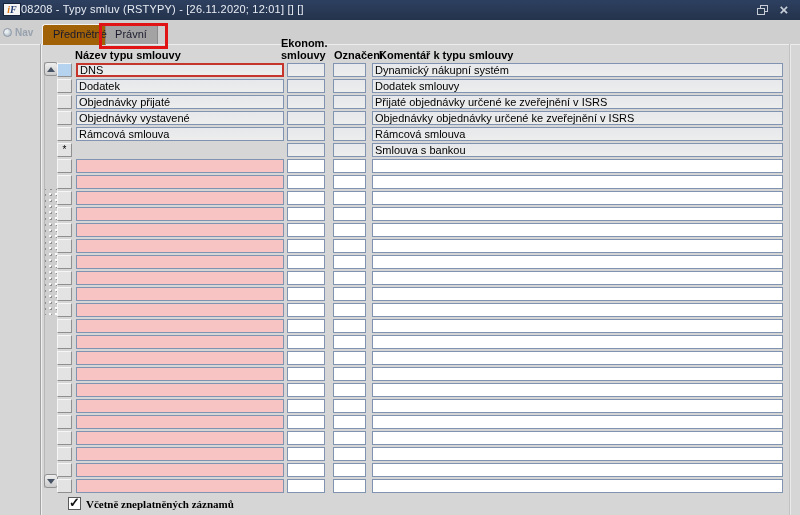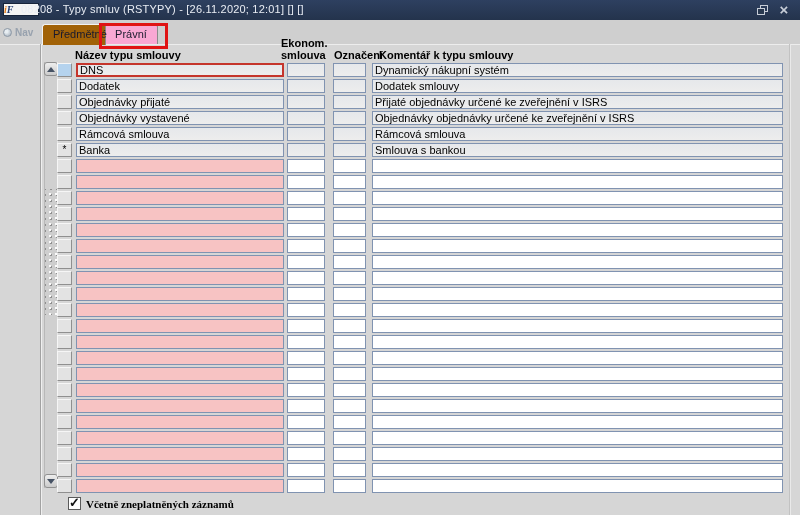--- a/index.html
+++ b/index.html
@@ -2,41 +2,41 @@
 <html><head>
 <meta charset="utf-8">
 <style>
   html,body{margin:0;padding:0;}
   body{font-family:"Liberation Sans", sans-serif; font-size:11px; color:#000;}
   .window{position:relative;width:800px;height:515px;background:#d4d4d4;overflow:hidden;}
 
   
   .titlebar{position:absolute;left:0;top:0;width:800px;height:20px;
     background:linear-gradient(#2e4060,#24334c);display:flex;align-items:center;}
-  .app-icon{position:absolute;left:3px;top:3px;width:36px;height:13px;background:#f4f4f4;
+  .app-icon{position:absolute;left:3px;top:3px;width:18px;height:13px;background:#f4f4f4;
     border:1px solid #16233a;box-sizing:border-box;font:italic bold 10px/11px "Liberation Serif",serif;
-    text-align:left;color:#203a70;}
+    text-align:center;color:#203a70;}
   .app-icon .i{color:#e07818;}
   .title-text{position:absolute;left:21px;top:3px;color:#e9edf4;font-size:11px;letter-spacing:.2px;white-space:nowrap;}
   .winbtn{position:absolute;top:2px;width:16px;height:15px;display:flex;align-items:center;justify-content:center;cursor:default;}
   .btn-restore{right:30px;}
   .restore-glyph{position:relative;width:11px;height:10px;}
   .restore-glyph::before{content:"";position:absolute;right:0;top:0;width:6px;height:5px;border:1px solid #c7cdd7;}
   .restore-glyph::after{content:"";position:absolute;left:0;bottom:0;width:6px;height:5px;border:1px solid #c7cdd7;background:#28384f;}
   .btn-close{right:8px;color:#c7cdd7;font-size:15px;line-height:15px;font-weight:bold;}
 
   
   .tabstrip{position:absolute;left:0;top:20px;width:800px;height:24px;background:#cfcfcf;}
   .nav-btn{position:absolute;left:3px;top:25px;width:34px;height:15px;display:flex;align-items:center;gap:3px;color:#98a2ae;font-weight:bold;font-size:10px;}
   .nav-led{width:7px;height:7px;border-radius:50%;border:1px solid #8d99a6;background:radial-gradient(circle at 35% 35%, #e8eef2 20%, #9aa6b2);}
   .tab{position:absolute;top:24px;height:20px;box-sizing:border-box;padding:3px 10px 0 10px;text-align:center;
     border:1px solid #8a8a8a;border-bottom:none;border-top-color:#f2f2f2;border-left-color:#f2f2f2;
     border-radius:3px 3px 0 0;color:#1a1a2e;}
   .tab-active{left:42px;width:64px;background:#a16207;height:21px;z-index:2;}
-  .tab-inactive{left:104px;width:54px;background:#f9a8d4;}
+  .tab-inactive{left:104px;width:54px;background:#a3a3a3;}
   .red-box{position:absolute;left:99px;top:23px;width:63px;height:20px;border:3px solid #e01414;z-index:3;pointer-events:none;}
 
   
   .content{position:absolute;left:0;top:44px;width:800px;height:471px;background:#d6d6d6;border-top:1px solid #ededed;}
   .gutter-groove{position:absolute;left:40px;top:44px;width:1px;height:471px;background:#a2a2a2;box-shadow:1px 0 0 #efefef;}
   .right-groove{position:absolute;left:789px;top:44px;width:1px;height:471px;background:#c2c2c2;box-shadow:1px 0 0 #e9e9e9;}
 
   .col-header{position:absolute;font-weight:bold;color:#000;white-space:nowrap;line-height:12px;}
   .h-name{left:75px;top:49px;}
   .h-econ{left:281px;top:37px;}
@@ -107,21 +107,21 @@
   <div class="tab tab-inactive">Právní</div>
   <div class="red-box"></div>
 
   <div class="content"></div>
   <div class="gutter-groove"></div>
   <div class="right-groove"></div>
 
   <div class="col-header h-name">Název typu smlouvy</div>
   <div class="col-header h-econ">
     <div>Ekonom.</div>
-    <div>smlouva</div>
+    <div>smlouvy</div>
   </div>
   <div class="col-header h-mark">Označení</div>
   <div class="col-header h-comment">Komentář k typu smlouvy</div>
 
   <div class="vscroll-track"></div>
   <div class="scroll-btn scroll-up">
     <span class="tri-up"></span>
   </div>
   <div class="vscroll-thumb"></div>
   <div class="scroll-btn scroll-down">
@@ -159,21 +159,20 @@
       </div>
       <div class="row" style="top: 64px;">
         <div class="cell c-sel"></div>
         <div class="cell c-name filled">Rámcová smlouva</div>
         <div class="cell c-econ filled"></div>
         <div class="cell c-mark filled"></div>
         <div class="cell c-comment filled">Rámcová smlouva</div>
       </div>
       <div class="row" style="top: 80px;">
         <div class="cell c-sel">*</div>
-        <div class="cell c-name filled">Banka</div>
         <div class="cell c-econ filled"></div>
         <div class="cell c-mark filled"></div>
         <div class="cell c-comment filled">Smlouva s bankou</div>
       </div>
       <div class="row" style="top: 96px;">
         <div class="cell c-sel"></div>
         <div class="cell c-name required"></div>
         <div class="cell c-econ blank"></div>
         <div class="cell c-mark blank"></div>
         <div class="cell c-comment blank"></div>

